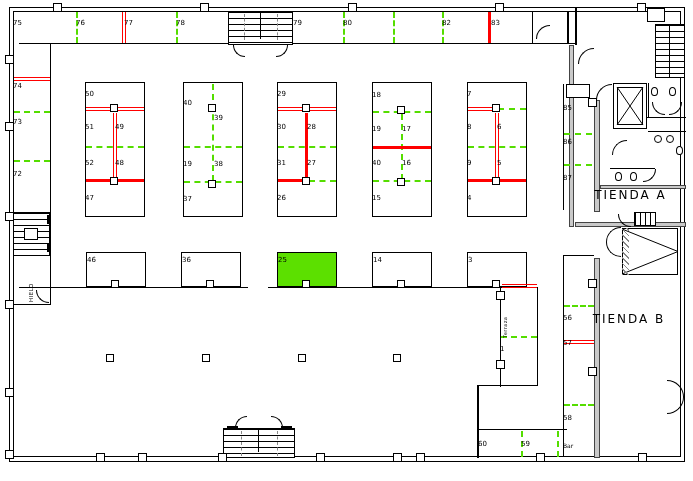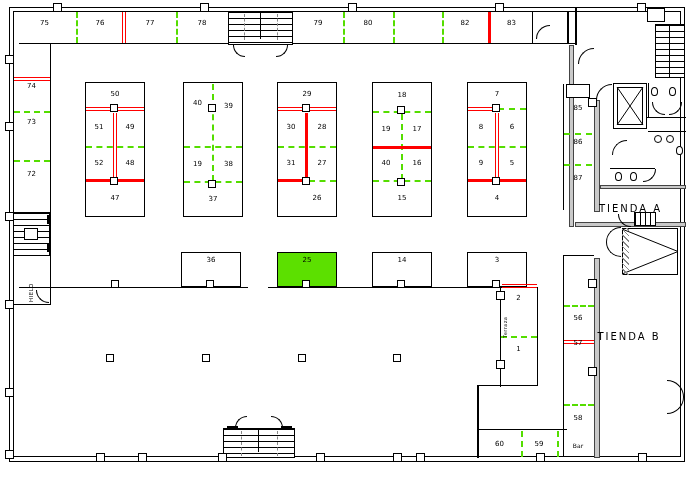--- a/index.html
+++ b/index.html
@@ -1,39 +1,39 @@
 <!DOCTYPE html>
 <html style="--red: #ff0000; --green: #55dd00; --sel: #5ce000;"><head>
 <meta charset="utf-8">
 <style>
 *{margin:0;padding:0;box-sizing:border-box}
 html,body{background:#fff}
 #plan{position:relative;width:693px;height:481px;background:#fff;font-family:"DejaVu Sans",sans-serif;color:#000;overflow:hidden}
 .a{position:absolute}
-.cell{position:absolute;display:flex;align-items:center;justify-content:center;font-size:7px}
+.cell{position:absolute;display:flex;align-items:center;font-size:7px}
 .cell.tl{align-items:flex-start}
 .box{position:absolute;border:1px solid #000;background:#fff}
 .wh{position:absolute;background:#000;height:1px}
 .wv{position:absolute;background:#000;width:1px}
 .wh2{position:absolute;background:#000;height:2px}
 .wv2{position:absolute;background:#000;width:2px}
 .grayh,.grayv{position:absolute;background:#c9c9c9;border:1px solid #444}
 .rdh{position:absolute;height:4px;border-top:1px solid var(--red,#f00);border-bottom:1px solid var(--red,#f00)}
 .rdv{position:absolute;width:4px;border-left:1px solid var(--red,#f00);border-right:1px solid var(--red,#f00)}
 .rth{position:absolute;height:3px;background:var(--red,#f00)}
 .rtv{position:absolute;width:3px;background:var(--red,#f00)}
 .gdh{position:absolute;height:0;border-top:2px dashed var(--green,#55dd00)}
 .gdv{position:absolute;width:0;border-left:2px dashed var(--green,#55dd00)}
 .sq{position:absolute;width:8px;height:8px;border:1px solid #000;background:#fff}
 .csq{position:absolute;width:9px;height:9px;border:1px solid #000;background:#fff}
 .stairsh{position:absolute;border:1px solid #000;background:repeating-linear-gradient(to bottom,#000 0 1px,#fff 1px 6px)}
 .stairsv{position:absolute;border:1px solid #000;background:repeating-linear-gradient(to right,#000 0 1px,#fff 1px 5px)}
 .arc{position:absolute;background:transparent}
 .vtxt{position:absolute;font-size:5.5px;writing-mode:vertical-rl;transform:rotate(180deg);letter-spacing:.5px;white-space:nowrap}
-.shoplbl{position:absolute;display:flex;align-items:flex-end;justify-content:center;font-size:10px;letter-spacing:2px;white-space:nowrap}
+.shoplbl{position:absolute;display:flex;align-items:flex-start;justify-content:center;font-size:12px;letter-spacing:2px;white-space:nowrap}
 .wc{position:absolute;width:7px;height:9px;border:1px solid #000;border-radius:50% 50% 45% 45%;background:#fff}
 .sink{position:absolute;width:8px;height:8px;border:1px solid #000;border-radius:50%;background:#fff}
 .dash{position:absolute;border-left:1px dashed #888;width:0}
 .sel{background:var(--sel,#5ce000)}
 .hatch{position:absolute;background:repeating-linear-gradient(45deg,#888 0 1px,transparent 1px 4px)}
 </style>
 </head>
 <body>
 
 <div id="plan">
@@ -155,21 +155,21 @@
 
   <div class="box" style="left:183px;top:82px;width:60px;height:135px"></div>
   <div class="gdv" style="left:212px;top:84px;height:97px"></div>
   <div class="gdh" style="left:184px;top:146px;width:58px"></div>
   <div class="gdh" style="left:184px;top:181px;width:58px"></div>
   <div class="sq" style="left:208px;top:104px"></div>
   <div class="sq" style="left:208px;top:180px"></div>
   <div class="cell tl" style="left:183px;top:82px;width:29px;height:64px;padding-top:17px">
       <span>40</span>
     </div>
-  <div class="cell tl" style="left:214px;top:86px;width:29px;height:64px;padding-top:16px">
+  <div class="cell tl" style="left:214px;top:98px;width:29px;height:64px;padding-top:16px">
       <span>39</span>
     </div>
   <div class="cell" style="left:183px;top:146px;width:29px;height:35px">
       <span>19</span>
     </div>
   <div class="cell" style="left:214px;top:146px;width:29px;height:35px">
       <span>38</span>
     </div>
   <div class="cell" style="left:183px;top:182px;width:60px;height:33px">
       <span>37</span>
@@ -248,20 +248,23 @@
   <div class="cell" style="left:467px;top:147px;width:28px;height:32px">
       <span>9</span>
     </div>
   <div class="cell" style="left:497px;top:147px;width:30px;height:32px">
       <span>5</span>
     </div>
   <div class="cell" style="left:467px;top:181px;width:60px;height:34px">
       <span>4</span>
     </div>
 
+  <div class="box cell tl" style="left:86px;top:252px;width:60px;height:35px;padding-top:3px">
+      <span>46</span>
+    </div>
   <div class="box cell tl" style="left:181px;top:252px;width:60px;height:35px;padding-top:3px">
       <span>36</span>
     </div>
   <div class="box cell tl sel" style="left:277px;top:252px;width:60px;height:35px;padding-top:3px">
       <span>25</span>
     </div>
   <div class="box cell tl" style="left:372px;top:252px;width:60px;height:35px;padding-top:3px">
       <span>14</span>
     </div>
   <div class="box cell tl" style="left:467px;top:252px;width:60px;height:35px;padding-top:3px">

